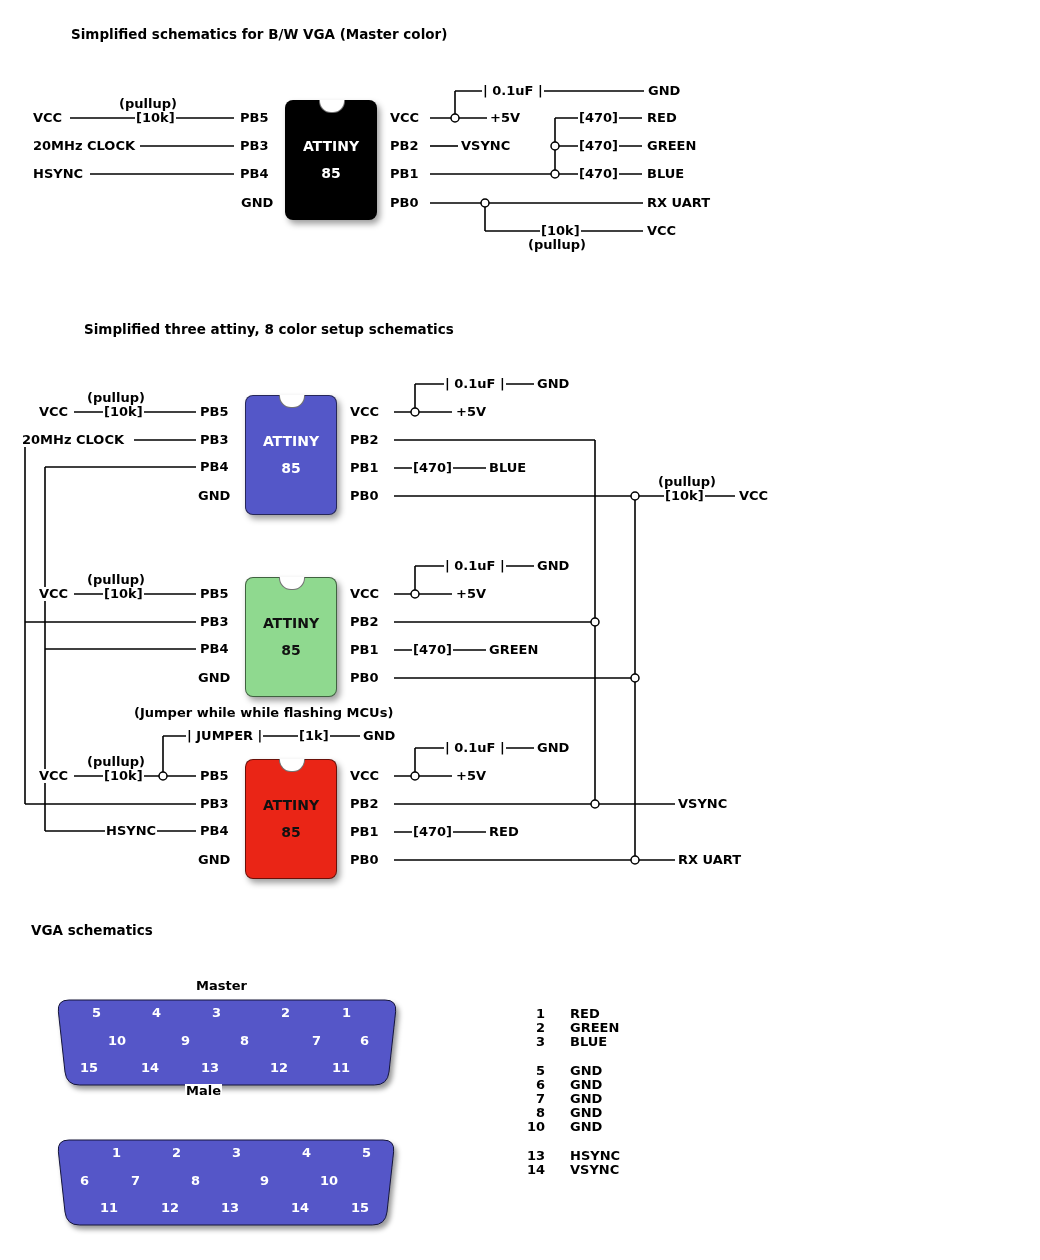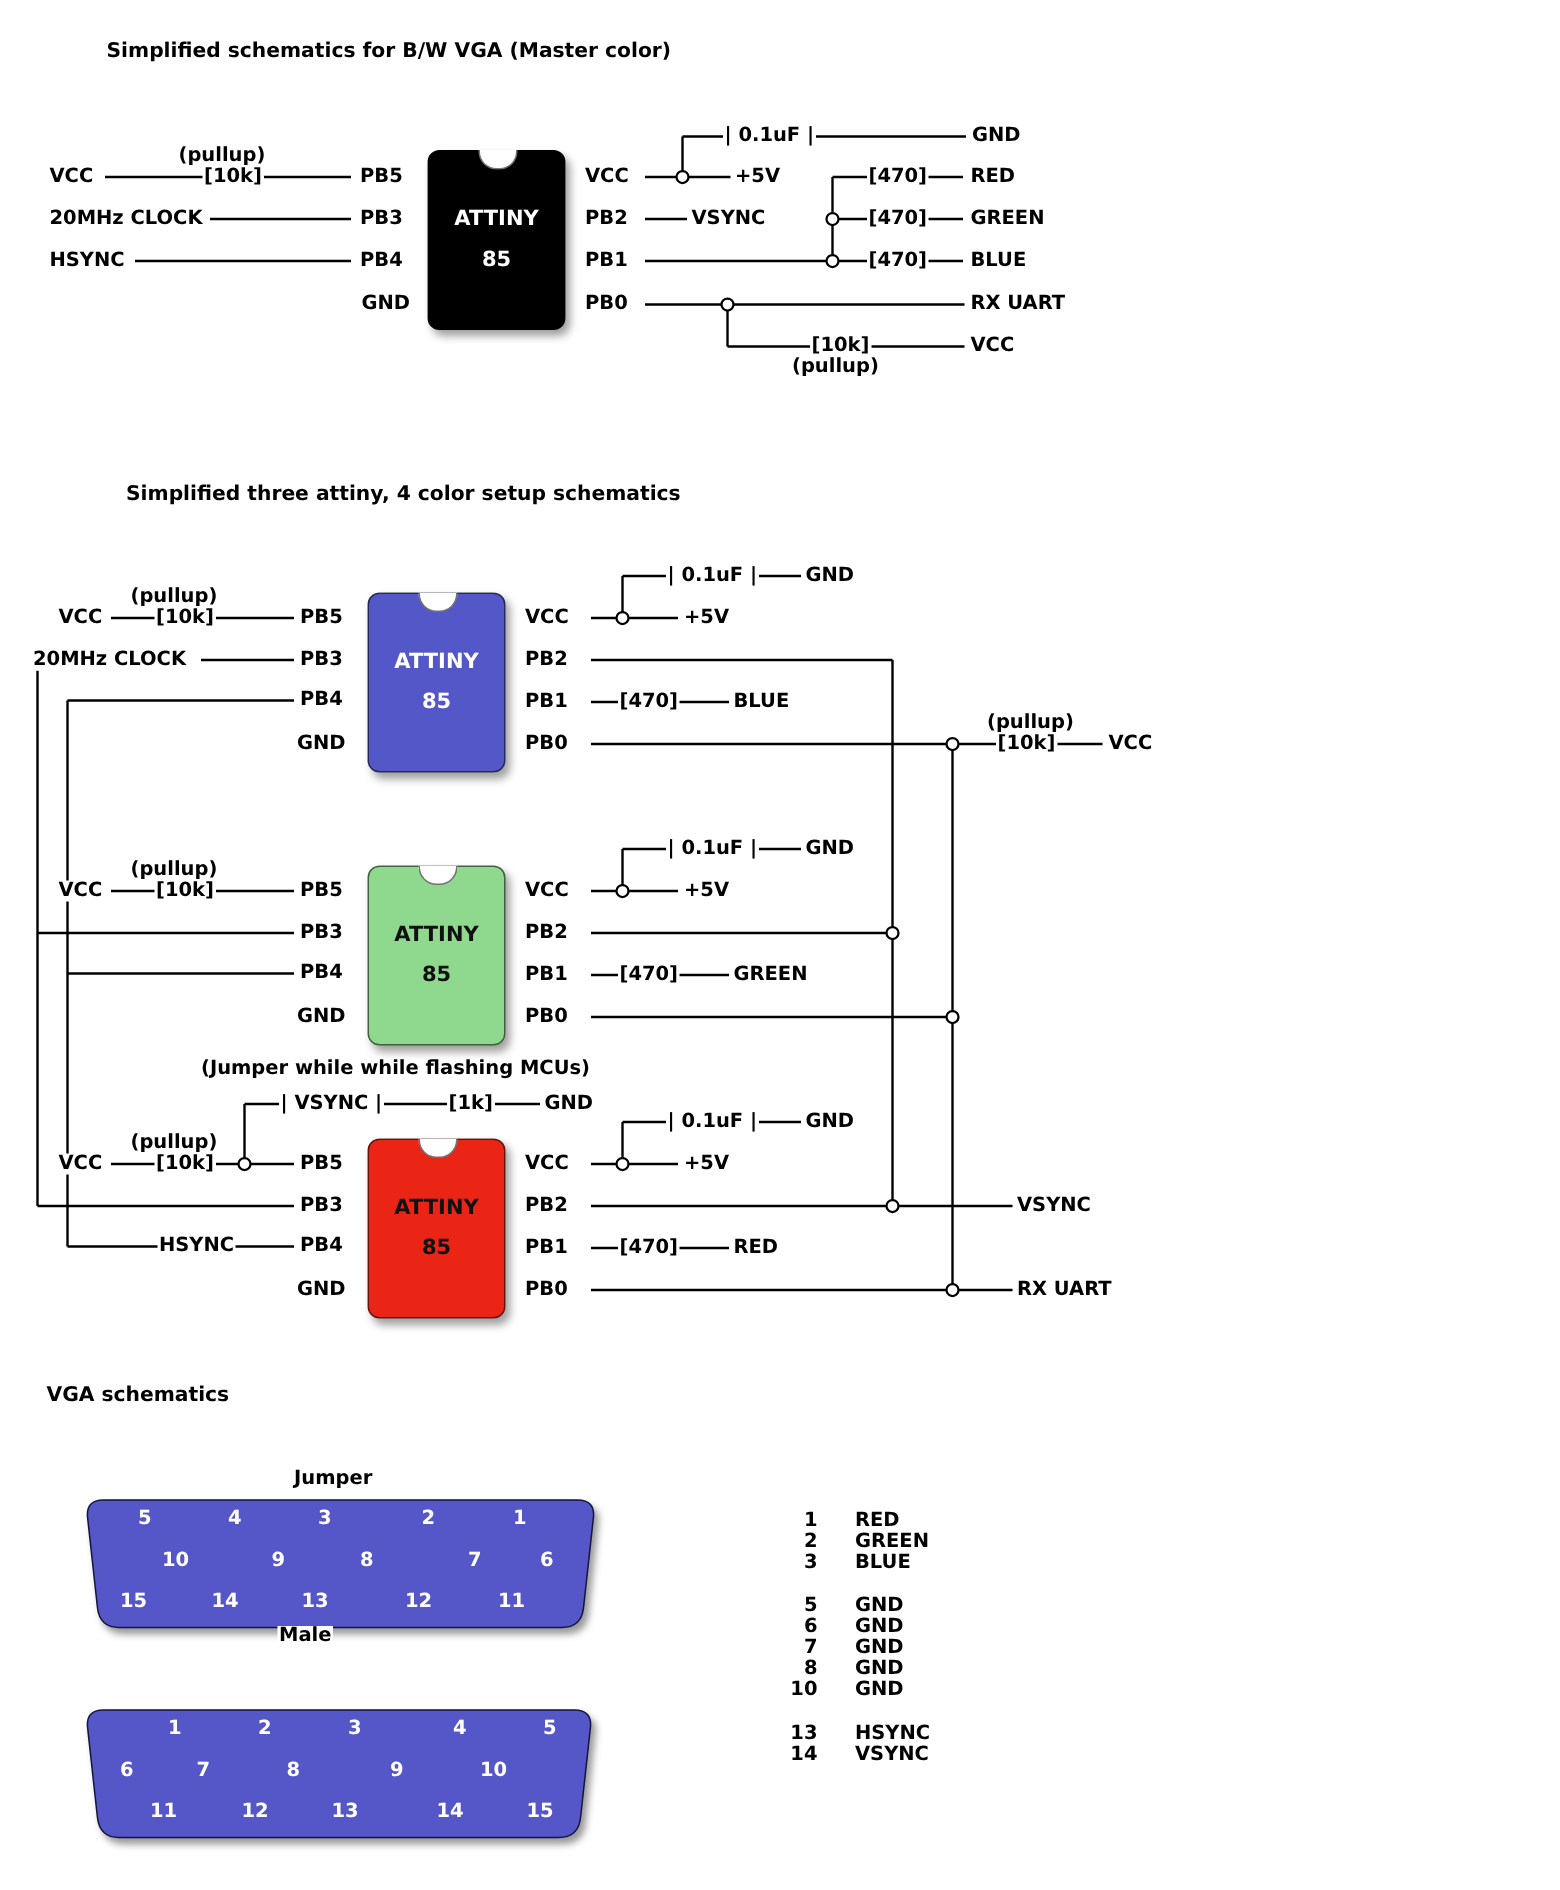--- a/index.html
+++ b/index.html
@@ -140,21 +140,21 @@
 <div class="lb" style="left:578px;top:139px">[470]</div>
 <div class="lb" style="left:646px;top:139px">GREEN</div>
 <div class="lb" style="left:578px;top:167px">[470]</div>
 <div class="lb" style="left:646px;top:167px">BLUE</div>
 <div class="lb" style="left:389px;top:196px">PB0</div>
 <div class="lb" style="left:646px;top:196px">RX UART</div>
 <div class="lb" style="left:540px;top:224px">[10k]</div>
 <div class="lb" style="left:646px;top:224px">VCC</div>
 <div class="lb" style="left:527px;top:238px">(pullup)</div>
 
-<div class="lb title" style="left:83px;top:322px">Simplified three attiny, 4 color setup schematics</div>
+<div class="lb title" style="left:83px;top:322px">Simplified three attiny, 8 color setup schematics</div>
 
 <div class="lb" style="left:86px;top:391px">(pullup)</div>
 <div class="lb" style="left:38px;top:405px">VCC</div>
 <div class="lb" style="left:103px;top:405px">[10k]</div>
 <div class="lb" style="left:199px;top:405px">PB5</div>
 <div class="lb" style="left:21px;top:433px">20MHz CLOCK</div>
 <div class="lb" style="left:199px;top:433px">PB3</div>
 <div class="lb" style="left:199px;top:460px">PB4</div>
 <div class="lb" style="left:197px;top:489px">GND</div>
 
@@ -195,21 +195,21 @@
 <div class="lb" style="left:444px;top:559px">| 0.1uF |</div>
 <div class="lb" style="left:536px;top:559px">GND</div>
 <div class="lb" style="left:455px;top:587px">+5V</div>
 <div class="lb" style="left:349px;top:615px">PB2</div>
 <div class="lb" style="left:349px;top:643px">PB1</div>
 <div class="lb" style="left:412px;top:643px">[470]</div>
 <div class="lb" style="left:488px;top:643px">GREEN</div>
 <div class="lb" style="left:349px;top:671px">PB0</div>
 
 <div class="lb" style="left:133px;top:706px">(Jumper while while flashing MCUs)</div>
-<div class="lb" style="left:186px;top:729px">| VSYNC |</div>
+<div class="lb" style="left:186px;top:729px">| JUMPER |</div>
 <div class="lb" style="left:298px;top:729px">[1k]</div>
 <div class="lb" style="left:362px;top:729px">GND</div>
 
 <div class="lb" style="left:86px;top:755px">(pullup)</div>
 <div class="lb" style="left:38px;top:769px">VCC</div>
 <div class="lb" style="left:103px;top:769px">[10k]</div>
 <div class="lb" style="left:199px;top:769px">PB5</div>
 <div class="lb" style="left:199px;top:797px">PB3</div>
 <div class="lb" style="left:105px;top:824px">HSYNC</div>
 <div class="lb" style="left:199px;top:824px">PB4</div>
@@ -227,21 +227,21 @@
 <div class="lb" style="left:455px;top:769px">+5V</div>
 <div class="lb" style="left:349px;top:797px">PB2</div>
 <div class="lb" style="left:677px;top:797px">VSYNC</div>
 <div class="lb" style="left:349px;top:825px">PB1</div>
 <div class="lb" style="left:412px;top:825px">[470]</div>
 <div class="lb" style="left:488px;top:825px">RED</div>
 <div class="lb" style="left:349px;top:853px">PB0</div>
 <div class="lb" style="left:677px;top:853px">RX UART</div>
 
 <div class="lb title" style="left:30px;top:923px">VGA schematics</div>
-<div class="lb" style="left:195px;top:979px">Jumper</div>
+<div class="lb" style="left:195px;top:979px">Master</div>
 <div class="lb" style="left:185px;top:1084px">Male</div>
 
 <div class="pn" style="left:92px;top:1006px">5</div>
 <div class="pn" style="left:152px;top:1006px">4</div>
 <div class="pn" style="left:212px;top:1006px">3</div>
 <div class="pn" style="left:281px;top:1006px">2</div>
 <div class="pn" style="left:342px;top:1006px">1</div>
 <div class="pn" style="left:108px;top:1034px">10</div>
 <div class="pn" style="left:181px;top:1034px">9</div>
 <div class="pn" style="left:240px;top:1034px">8</div>

